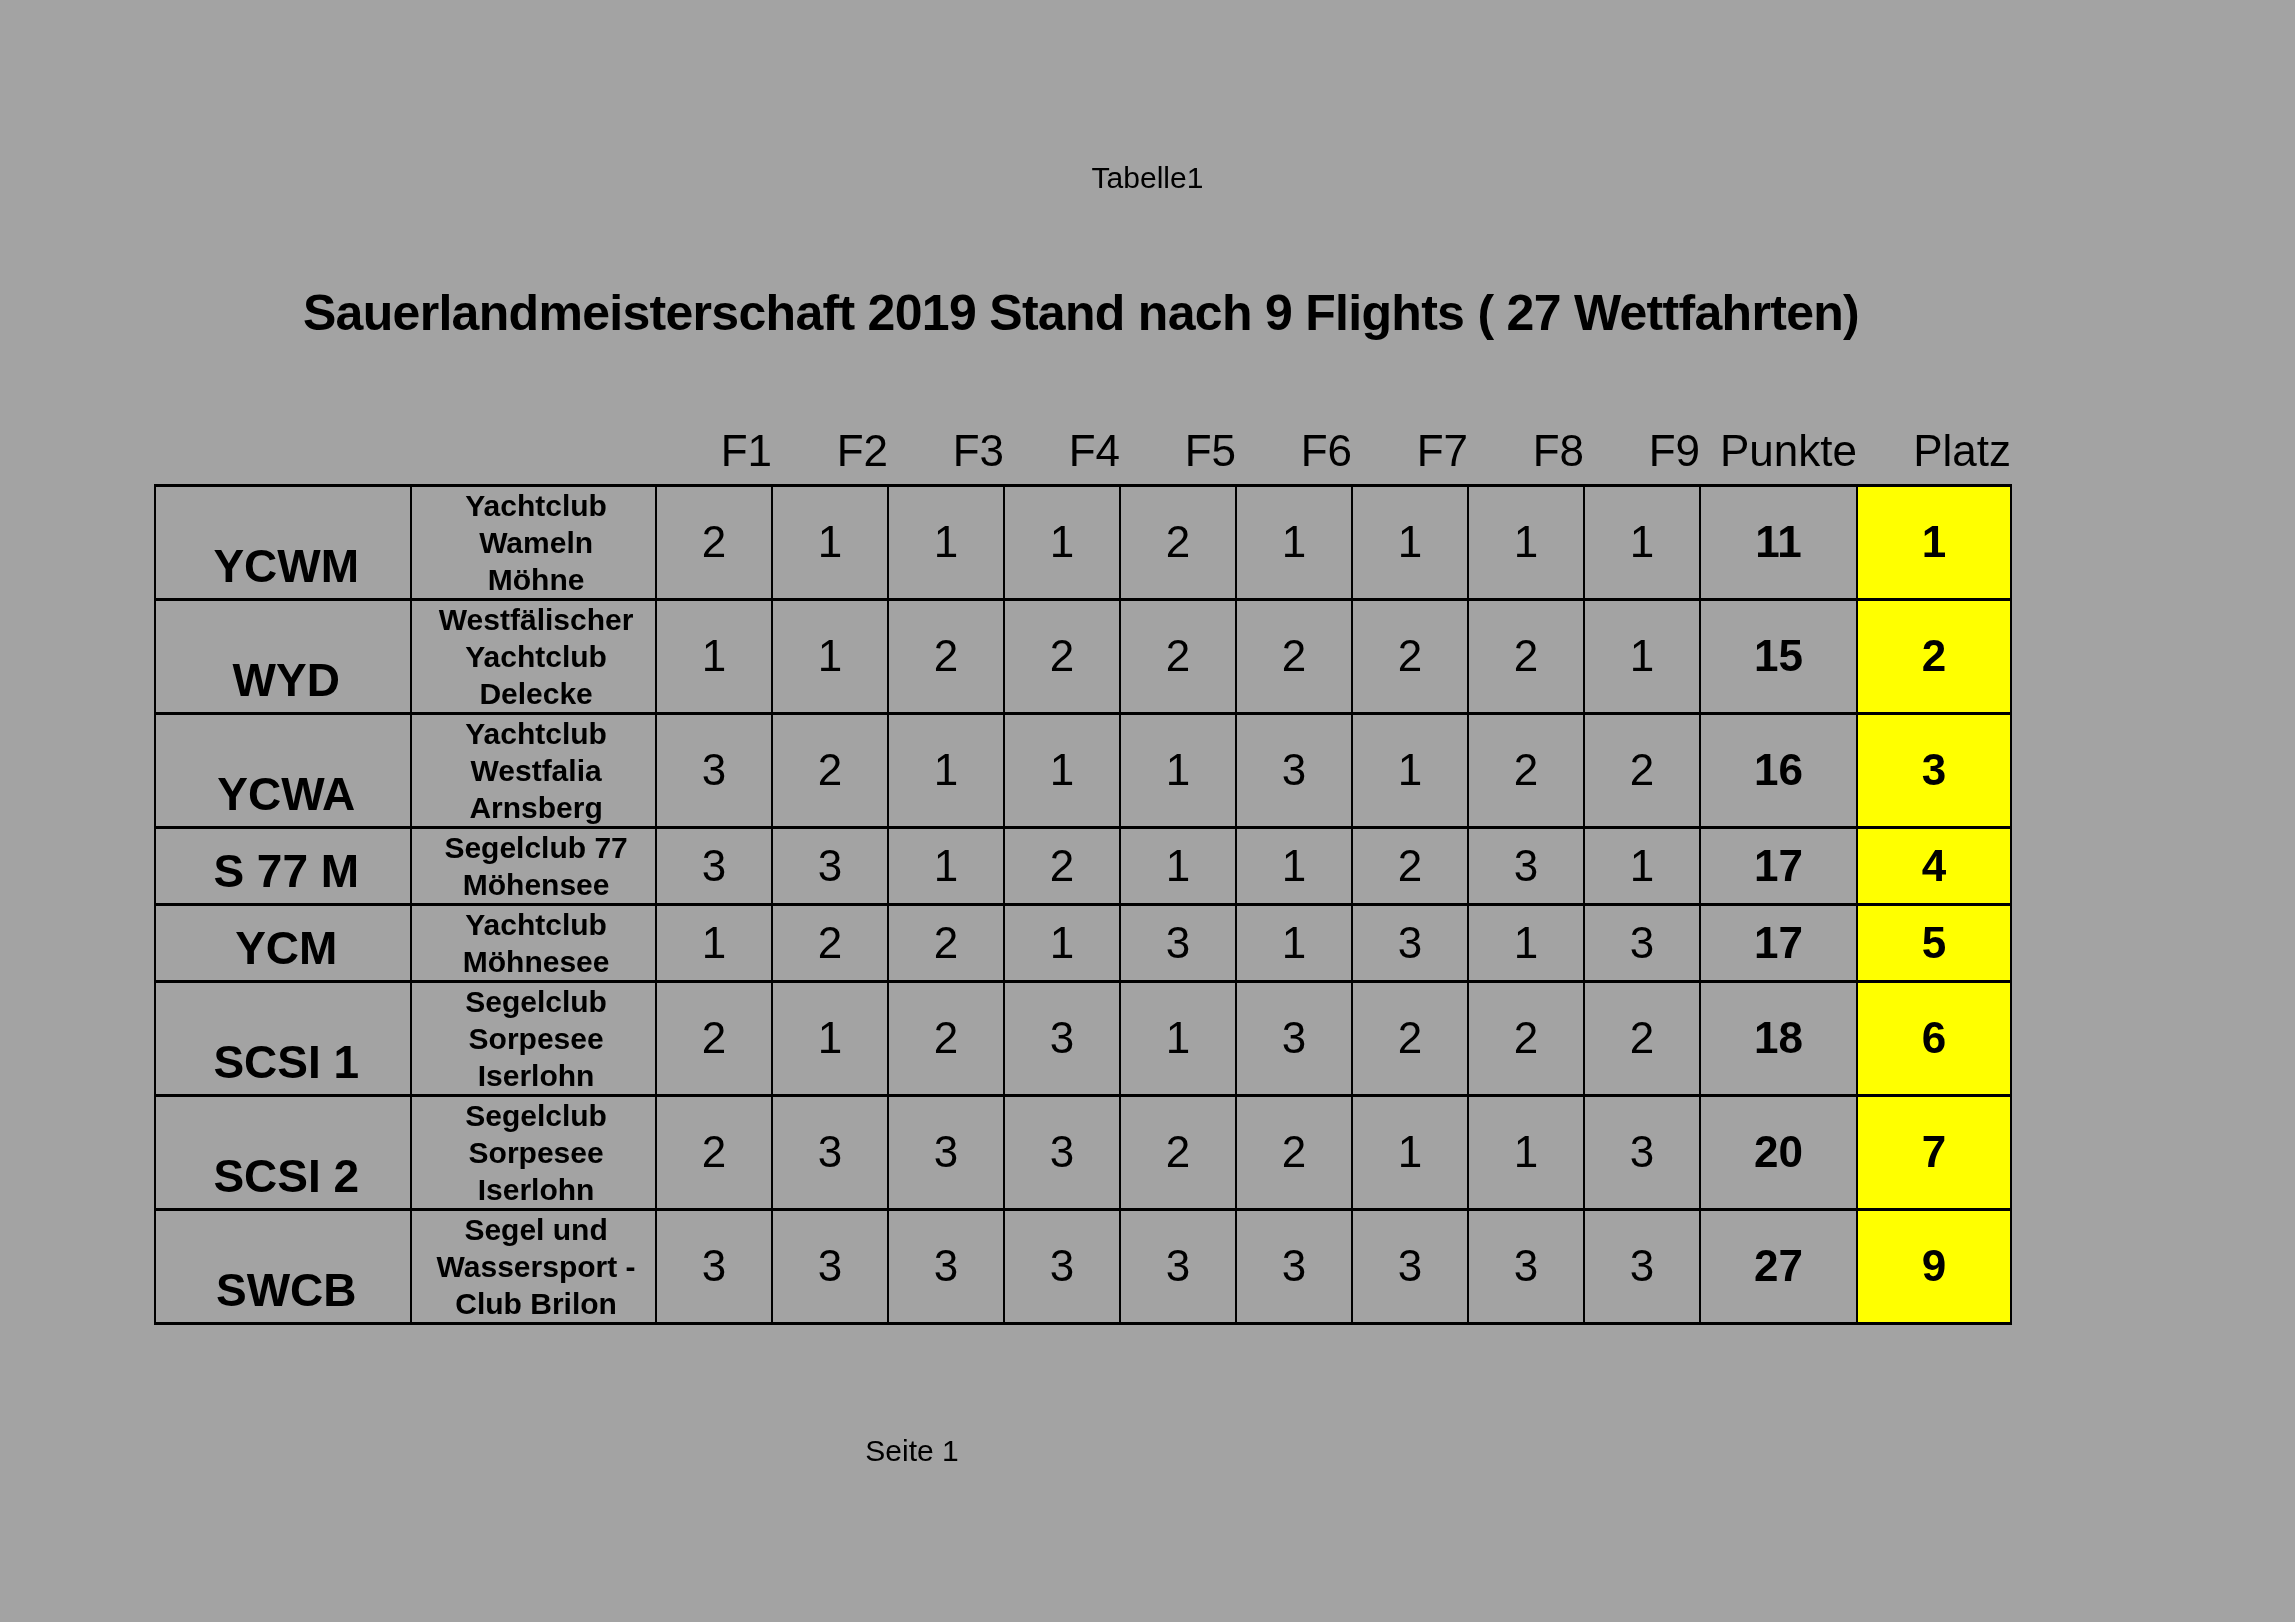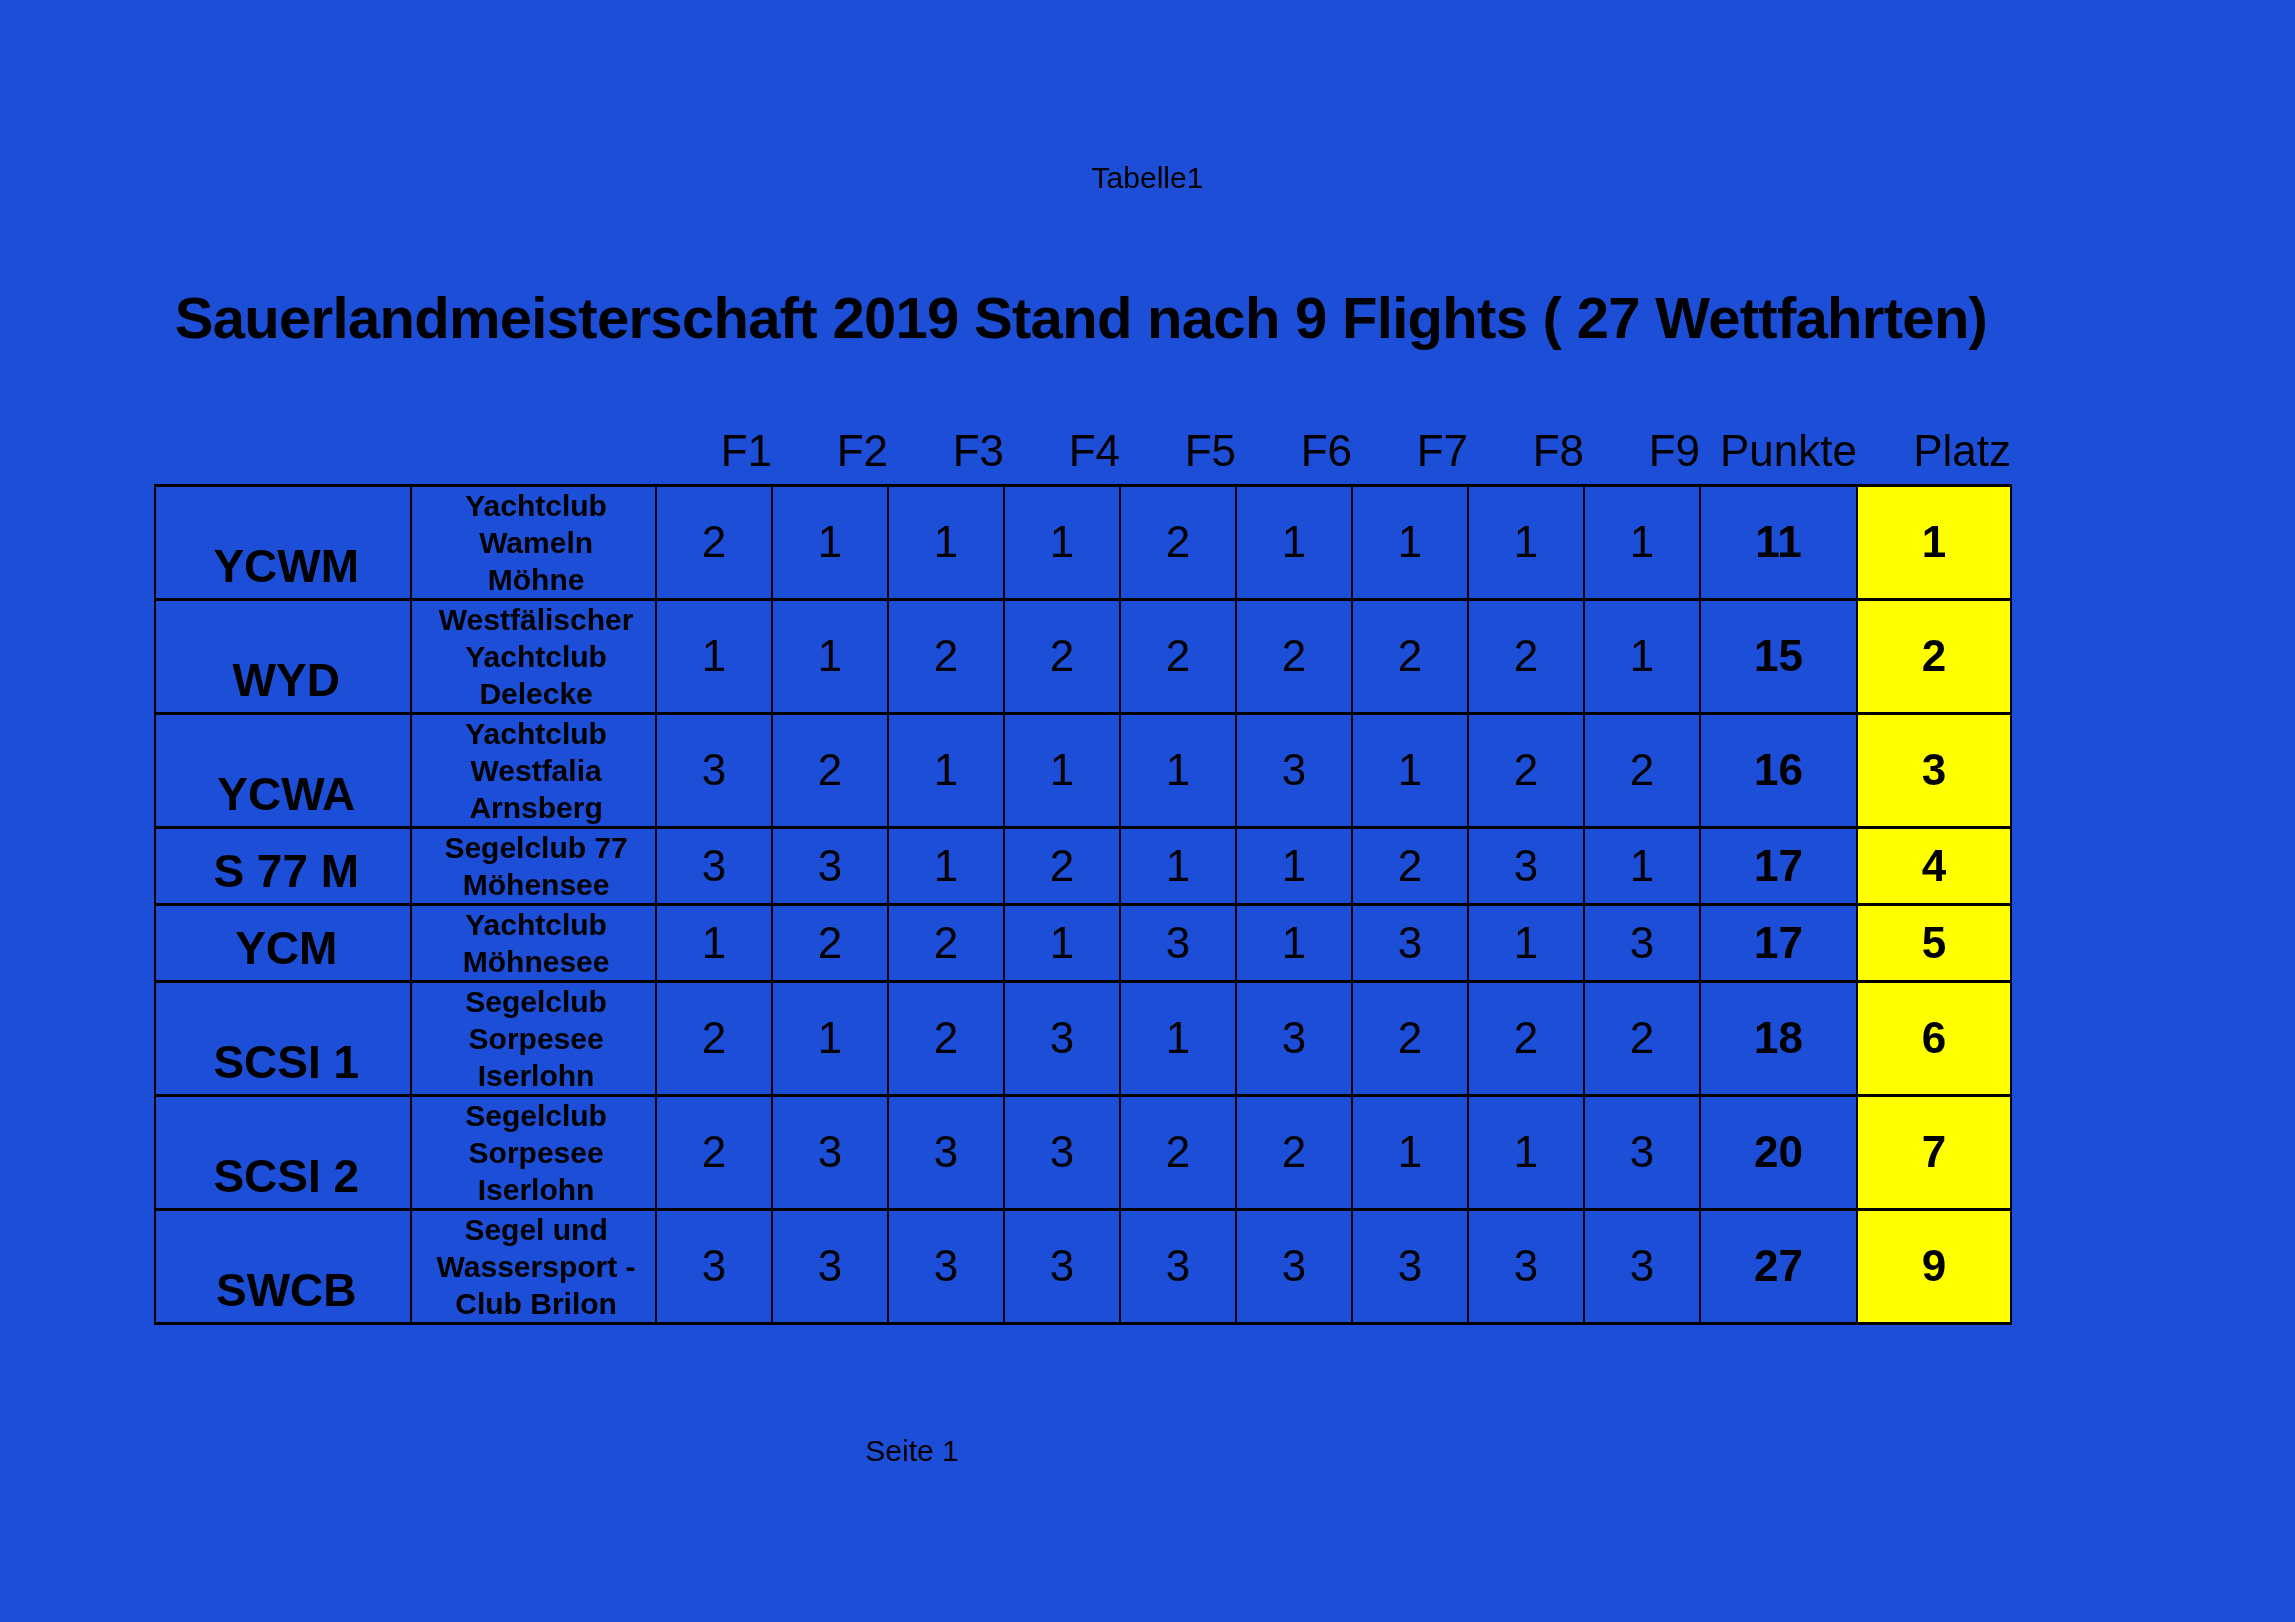--- a/index.html
+++ b/index.html
@@ -3,36 +3,36 @@
 <meta charset="utf-8">
 <style>
   html,body{margin:0;padding:0;}
   body{
     width:2295px;height:1623px;
     background:#ffffff;
     font-family:"Liberation Sans","DejaVu Sans",sans-serif;
     color:#000;
     overflow:hidden;
   }
-  .page{position:relative;width:2295px;height:1623px;background:#1d4ed8;}
+  .page{position:relative;width:2295px;height:1623px;background:#a3a3a3;}
 
   .doc-header{
     position:absolute;top:161px;left:0;width:2295px;
     text-align:center;font-size:30px;font-weight:400;
   }
   .doc-footer{
     position:absolute;top:1434px;left:0;width:1824px;
     text-align:center;font-size:30px;font-weight:400;
   }
   .title-wrap{
     position:absolute;top:284px;left:154px;width:1854px;
     text-align:center;
   }
   .title-wrap h1{
-    margin:0;font-size:58px;font-weight:700;white-space:nowrap;
+    margin:0;font-size:50px;font-weight:700;white-space:nowrap;
     letter-spacing:-0.7px;
   }
 
   .table-area{position:absolute;top:411px;left:154px;width:1854px;}
 
   table{
     border-collapse:collapse;table-layout:fixed;width:1854px;
   }
   thead td{
     border:none;height:65px;vertical-align:bottom;text-align:right;

